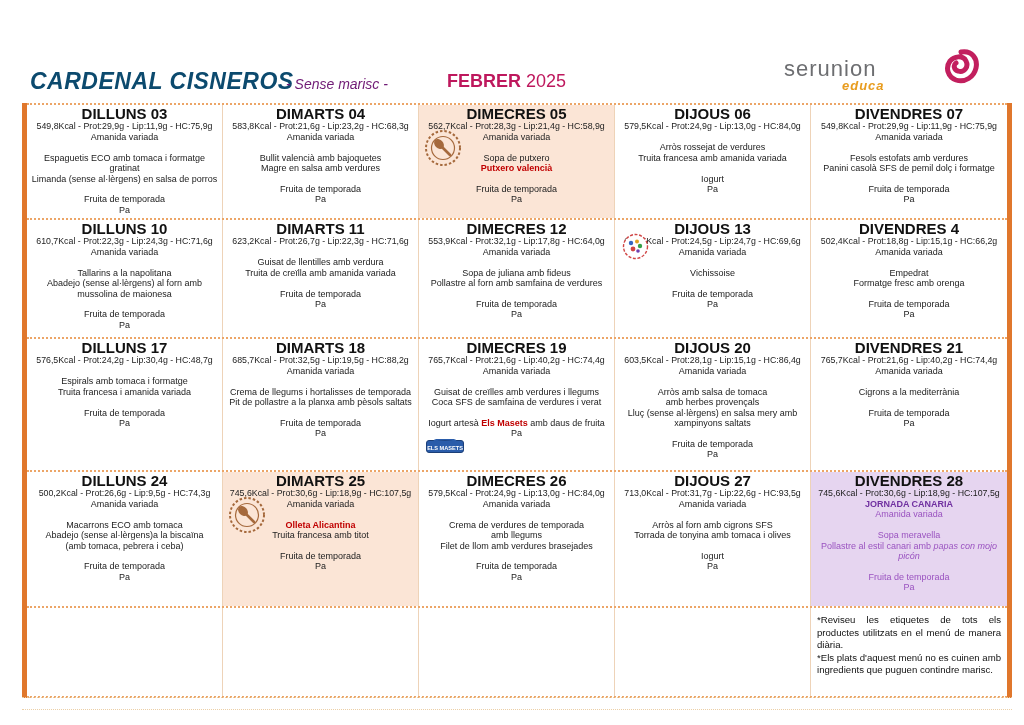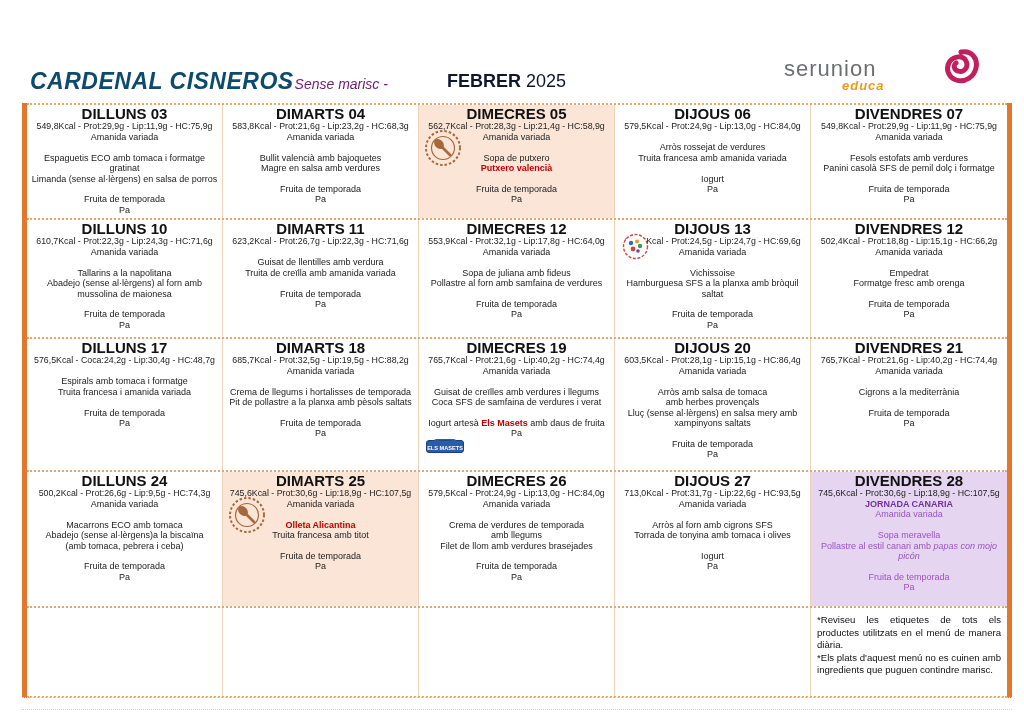--- a/index.html
+++ b/index.html
@@ -3,21 +3,21 @@
 <meta charset="utf-8">
 <style>
   html,body{margin:0;padding:0;background:#fff;}
   .page{position:relative;width:1024px;height:725px;background:#ffffff;overflow:hidden;
         font-family:"Liberation Sans",sans-serif;color:#1a1a1a;}
 
   
   .school-title{position:absolute;left:30px;top:68px;font-size:23px;font-weight:bold;
                 font-style:italic;letter-spacing:.5px;color:#0c4a6e;}
   .subtitle{position:absolute;left:286px;top:76px;font-size:14px;font-style:italic;color:#701a75;}
-  .month{position:absolute;left:447px;top:71px;font-size:18px;color:#0f172a;}
+  .month{position:absolute;left:447px;top:71px;font-size:18px;color:#be185d;}
   .month .m-bold{font-weight:bold;}
   .logo{position:absolute;right:80px;top:46px;width:160px;height:48px;}
   .logo .brand{position:absolute;left:0;top:10px;font-size:22px;color:#6d6e71;letter-spacing:1px;}
   .logo .edu{position:absolute;left:58px;top:32px;font-size:13px;font-style:italic;
              color:#e89c1e;font-weight:bold;letter-spacing:1px;}
   .logo .rose{position:absolute;right:-36px;top:0px;}
 
   
   .menu-table{position:absolute;left:22px;top:103px;width:980px;
               border-left:5px solid #e0772c;border-right:5px solid #e0772c;background:#fff;}
@@ -172,51 +172,50 @@
             <div class="menu-line">&nbsp;</div>
             <div class="menu-line">Fruita de temporada</div>
             <div class="menu-line">Pa</div>
           </div>
           <div class="day-cell">
             <div class="day-header">DIJOUS 13</div>
             <div class="nutrition">616,5Kcal - Prot:24,5g - Lip:24,7g - HC:69,6g</div>
             <div class="menu-line">Amanida variada</div>
             <div class="menu-line">&nbsp;</div>
             <div class="menu-line">Vichissoise</div>
-            <div class="menu-line">Hamburguesa SFS a la planxa amb bròquil saltat</div>
             <div class="menu-line">&nbsp;</div>
             <div class="menu-line">Fruita de temporada</div>
             <div class="menu-line">Pa</div>
             <span class="icon-wrap pos-festival">
       <svg width="27" height="27" viewBox="0 0 27 27">
         <circle cx="13.5" cy="13.5" r="12" fill="#fff" stroke="#d04545" stroke-width="1.4" stroke-dasharray="3 1.6"></circle>
         <circle cx="9" cy="10" r="2.2" fill="#3565c0"></circle>
         <circle cx="15" cy="8.5" r="2" fill="#e0a020"></circle>
         <circle cx="18" cy="13" r="2.2" fill="#35a048"></circle>
         <circle cx="11" cy="16" r="2.4" fill="#d04545"></circle>
         <circle cx="16" cy="18" r="1.8" fill="#7040b0"></circle>
       </svg>
     </span>
           </div>
           <div class="day-cell">
-            <div class="day-header">DIVENDRES 12</div>
+            <div class="day-header">DIVENDRES 4</div>
             <div class="nutrition">502,4Kcal - Prot:18,8g - Lip:15,1g - HC:66,2g</div>
             <div class="menu-line">Amanida variada</div>
             <div class="menu-line">&nbsp;</div>
             <div class="menu-line">Empedrat</div>
             <div class="menu-line">Formatge fresc amb orenga</div>
             <div class="menu-line">&nbsp;</div>
             <div class="menu-line">Fruita de temporada</div>
             <div class="menu-line">Pa</div>
           </div>
         </div>
         <div class="week-row wr2">
           <div class="day-cell">
             <div class="day-header">DILLUNS 17</div>
-            <div class="nutrition">576,5Kcal - Coca:24,2g - Lip:30,4g - HC:48,7g</div>
+            <div class="nutrition">576,5Kcal - Prot:24,2g - Lip:30,4g - HC:48,7g</div>
             <div class="menu-line">&nbsp;</div>
             <div class="menu-line">Espirals amb tomaca i formatge</div>
             <div class="menu-line">Truita francesa i amanida variada</div>
             <div class="menu-line">&nbsp;</div>
             <div class="menu-line">Fruita de temporada</div>
             <div class="menu-line">Pa</div>
           </div>
           <div class="day-cell">
             <div class="day-header">DIMARTS 18</div>
             <div class="nutrition">685,7Kcal - Prot:32,5g - Lip:19,5g - HC:88,2g</div>

